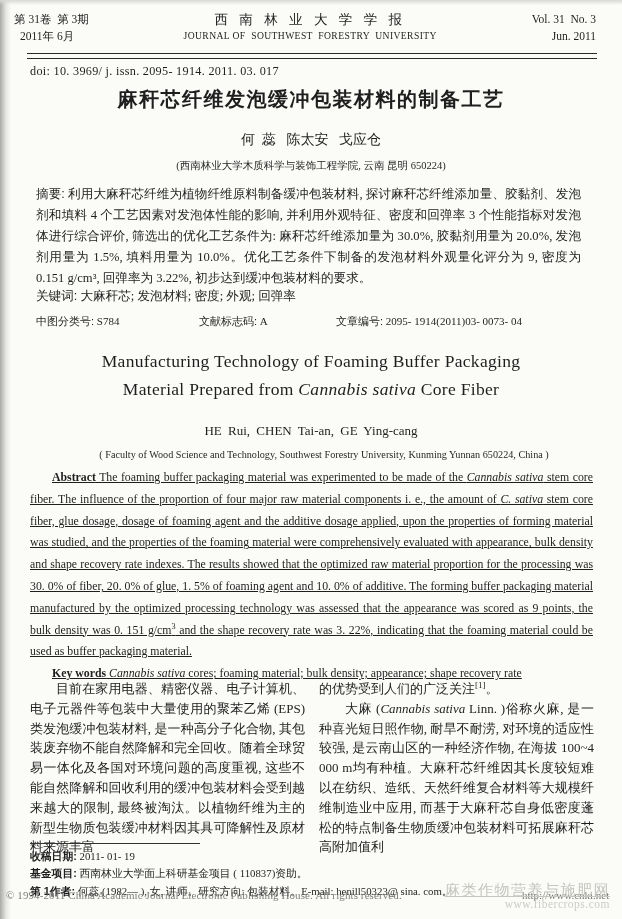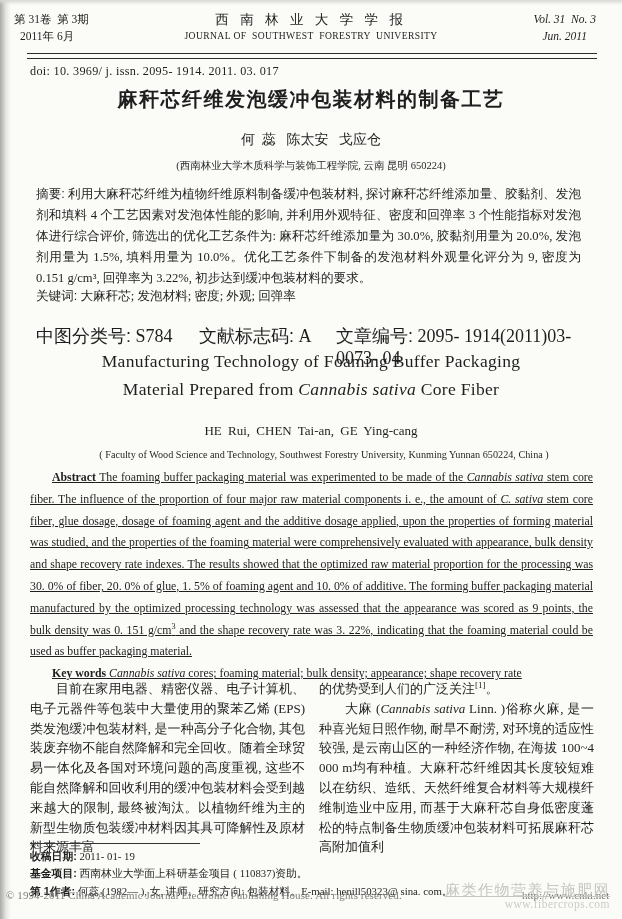--- a/index.html
+++ b/index.html
@@ -14,35 +14,35 @@
     background:linear-gradient(to bottom,#d8d8d4,rgba(251,251,248,0));}
   .pre{white-space:pre;}
   .hei{font-family:"Liberation Sans","DejaVu Sans",sans-serif;font-weight:normal;}
 
   .jheader{position:absolute;top:11px;left:14px;right:26px;display:flex;justify-content:space-between;}
   .jh-left{font-size:11.5px;line-height:17px;}
   .jh-left .l2{padding-left:6px;}
   .jh-center{text-align:center;}
   .jh-center .cn{font-size:13.5px;letter-spacing:4px;line-height:17px;}
   .jh-center .en{font-size:9.6px;letter-spacing:.4px;line-height:16px;}
-  .jh-right{text-align:center;font-size:11.5px;line-height:17px;font-style:italic;}
+  .jh-right{text-align:right;font-size:11.5px;line-height:17px;}
   .double-rule{position:absolute;top:53px;left:27px;right:25px;height:3.5px;
     border-top:1.6px solid #2a2a2a;border-bottom:1px solid #2a2a2a;}
 
   .doi{position:absolute;top:64px;left:30px;font-size:12.2px;letter-spacing:.3px;}
 
   .cn-title{position:absolute;top:86px;left:0;right:0;text-align:center;
     font-size:20px;font-weight:bold;letter-spacing:1.5px;}
   .cn-authors{position:absolute;top:131px;left:0;right:0;text-align:center;font-size:14px;}
   .cn-affil{position:absolute;top:159px;left:0;right:0;text-align:center;font-size:10.5px;color:#262626;}
 
   .cn-abs{position:absolute;top:184px;left:36px;width:545px;
     font-size:12.6px;line-height:21px;text-align:justify;}
   .cn-kw{position:absolute;top:288px;left:36px;width:545px;font-size:12.6px;}
-  .clc-row{position:absolute;top:324px;left:36px;width:550px;height:16px;font-size:18px;}
+  .clc-row{position:absolute;top:314px;left:36px;width:550px;height:16px;font-size:11px;}
   .clc-row .s2{position:absolute;left:163px;top:0;}
   .clc-row .s3{position:absolute;left:300px;top:0;}
 
   .en-title{position:absolute;top:347px;left:0;right:0;text-align:center;
     font-size:17.5px;line-height:28px;letter-spacing:.3px;}
   .en-authors{position:absolute;top:423px;left:0;right:0;text-align:center;font-size:13px;word-spacing:3px;}
   .en-affil{position:absolute;top:449px;left:0;right:0;text-align:center;font-size:10.2px;color:#262626;padding-left:26px;}
 
   .en-abs{position:absolute;top:467px;left:30px;width:563px;
     font-size:11.8px;line-height:21.8px;text-align:justify;text-decoration:underline;}

